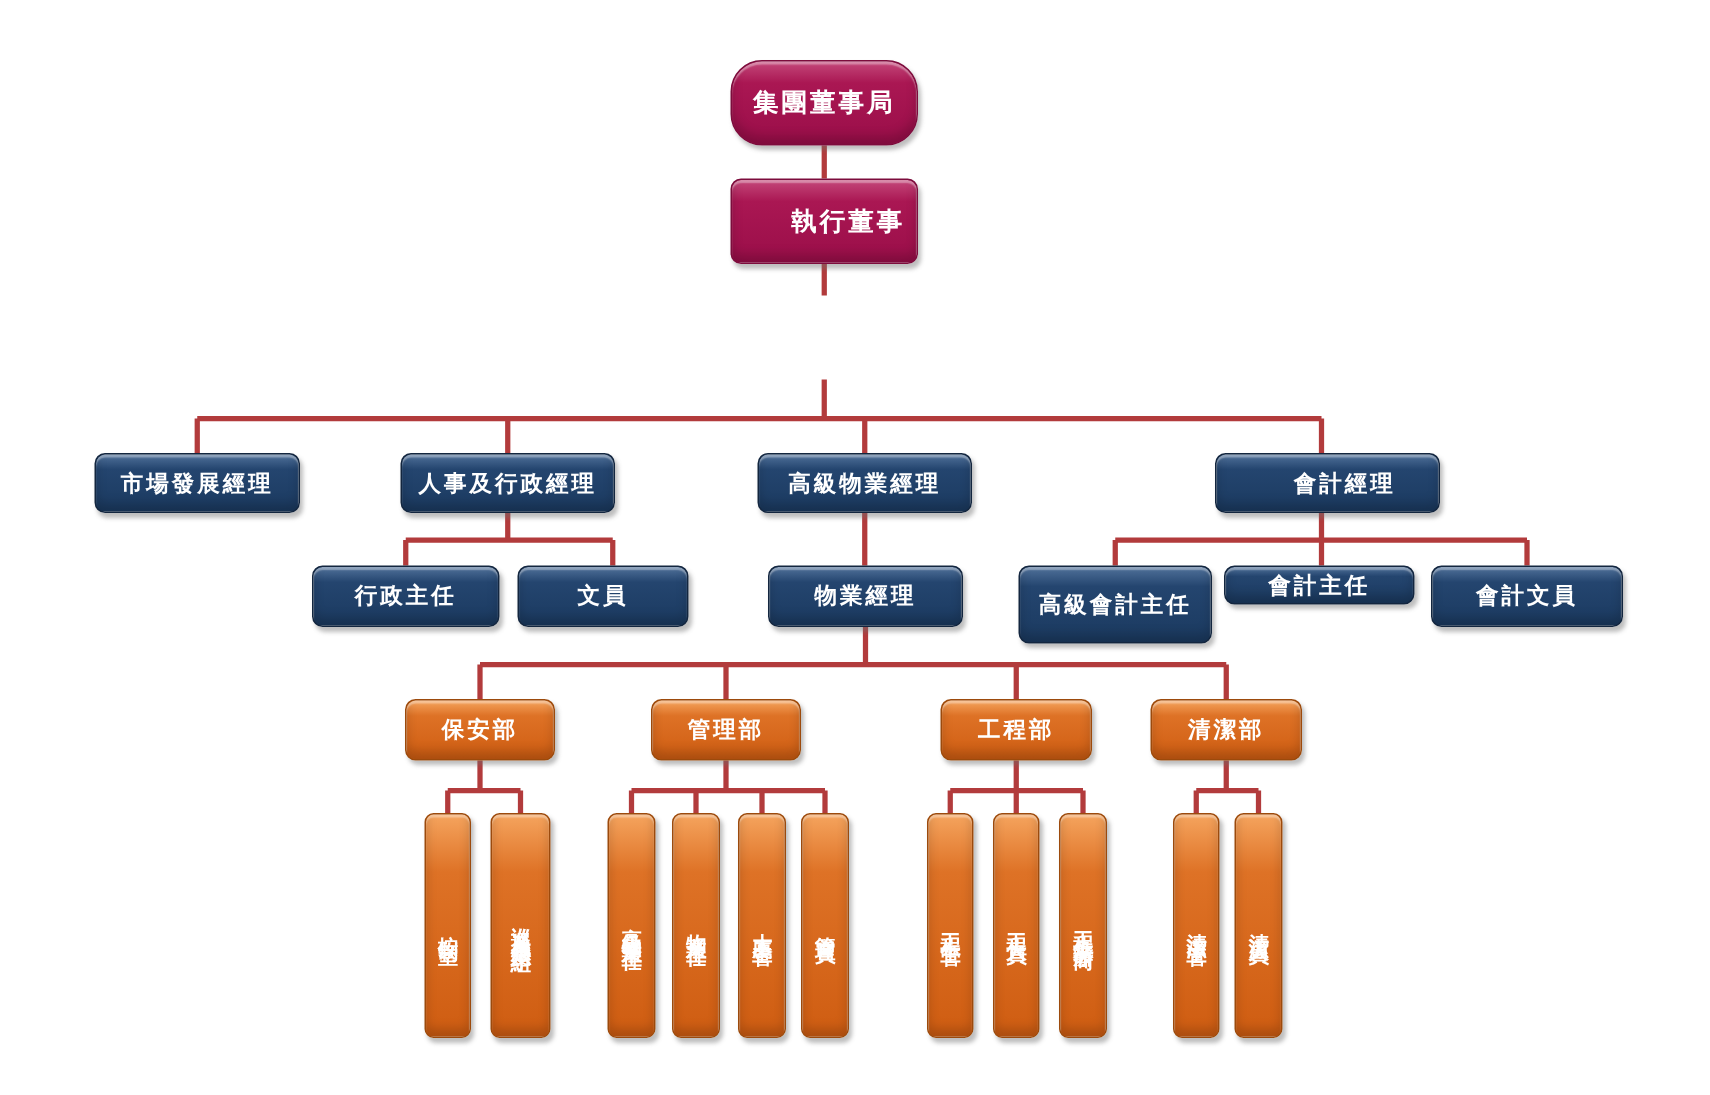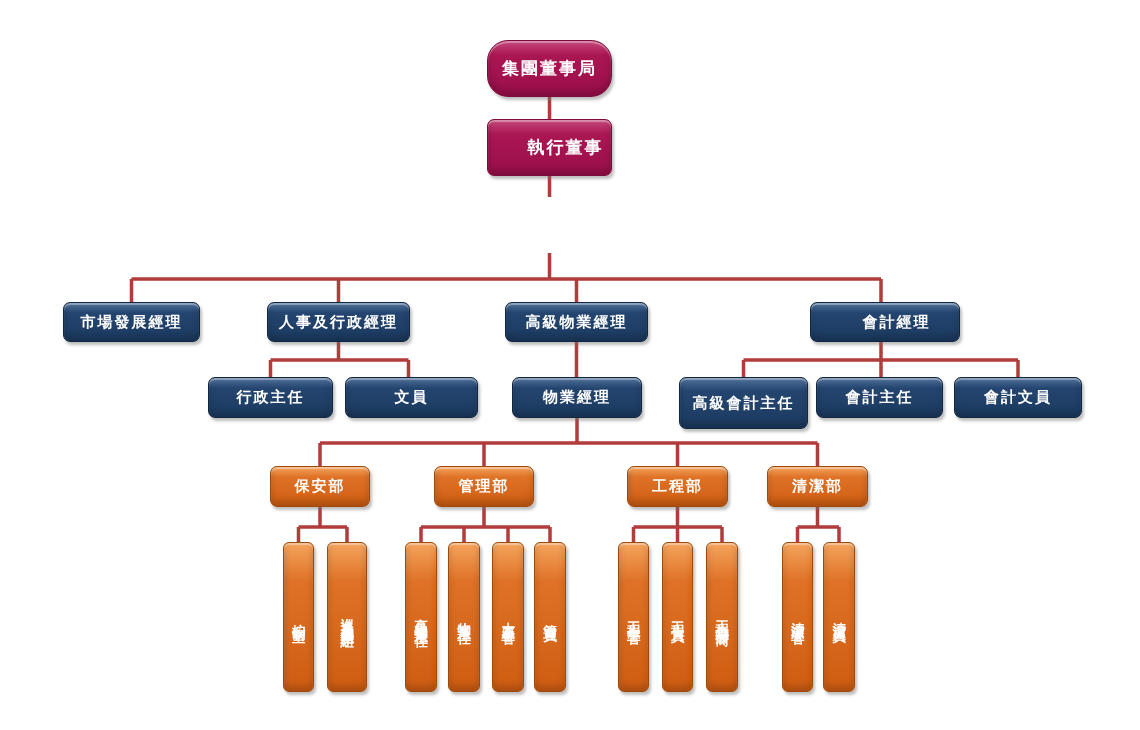--- a/index.html
+++ b/index.html
@@ -51,24 +51,24 @@
 
   <div class="node crimson big" style="left:487px;top:40px;width:125px;height:57px;border-radius:21px;">集團董事局</div>
   <div class="node crimson big" style="left:487px;top:119px;width:125px;height:57px;padding-left:32px;">執行董事</div>
 
   <div class="node navy mid" style="left:63px;top:302px;width:137px;height:40px;">市場發展經理</div>
   <div class="node navy mid" style="left:267px;top:302px;width:143px;height:40px;">人事及行政經理</div>
   <div class="node navy mid" style="left:505px;top:302px;width:143px;height:40px;">高級物業經理</div>
   <div class="node navy mid" style="left:810px;top:302px;width:150px;height:40px;padding-left:23px;">會計經理</div>
 
   <div class="node navy mid" style="left:208px;top:377px;width:125px;height:41px;">行政主任</div>
-  <div class="node navy mid" style="left:345px;top:377px;width:133px;height:41px;">文員</div>
+  <div class="node navy mid" style="left:345px;top:377px;width:114px;height:41px;">文員</div>
   <div class="node navy mid" style="left:512px;top:377px;width:130px;height:41px;">物業經理</div>
   <div class="node navy mid" style="left:679px;top:377px;width:129px;height:52px;">高級會計主任</div>
-  <div class="node navy mid" style="left:816px;top:377px;width:127px;height:41px;">會計主任</div>
+  <div class="node navy mid" style="left:816px;top:377px;width:127px;height:26px;">會計主任</div>
   <div class="node navy mid" style="left:954px;top:377px;width:128px;height:41px;">會計文員</div>
 
   <div class="node orange mid" style="left:270px;top:466px;width:100px;height:41px;">保安部</div>
   <div class="node orange mid" style="left:434px;top:466px;width:100px;height:41px;">管理部</div>
   <div class="node orange mid" style="left:627px;top:466px;width:101px;height:41px;">工程部</div>
   <div class="node orange mid" style="left:767px;top:466px;width:101px;height:41px;text-align:center;">清潔部</div>
 
   <div class="node orange vert" style="left:283px;top:542px;width:31px;height:150px;">按制室</div>
   <div class="node orange vert" style="left:327px;top:542px;width:40px;height:150px;">巡邏及應變小組</div>
   <div class="node orange vert" style="left:405px;top:542px;width:32px;height:150px;">高級物業主任</div>

